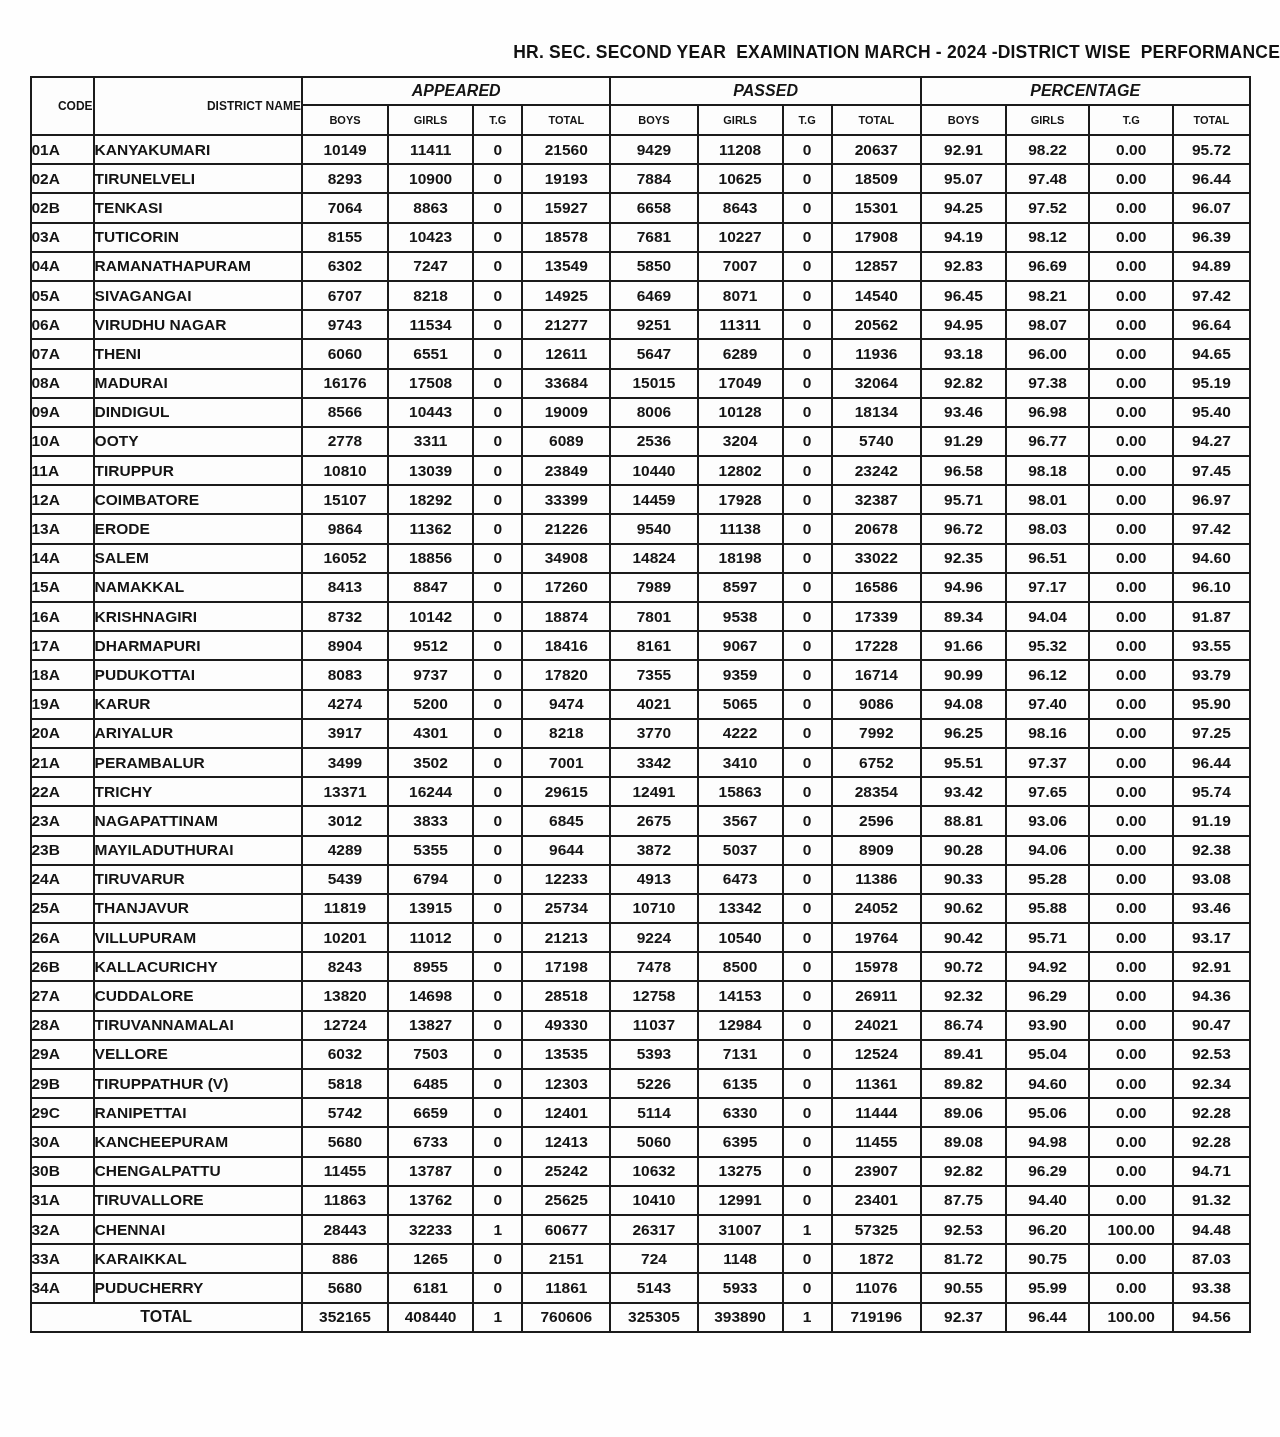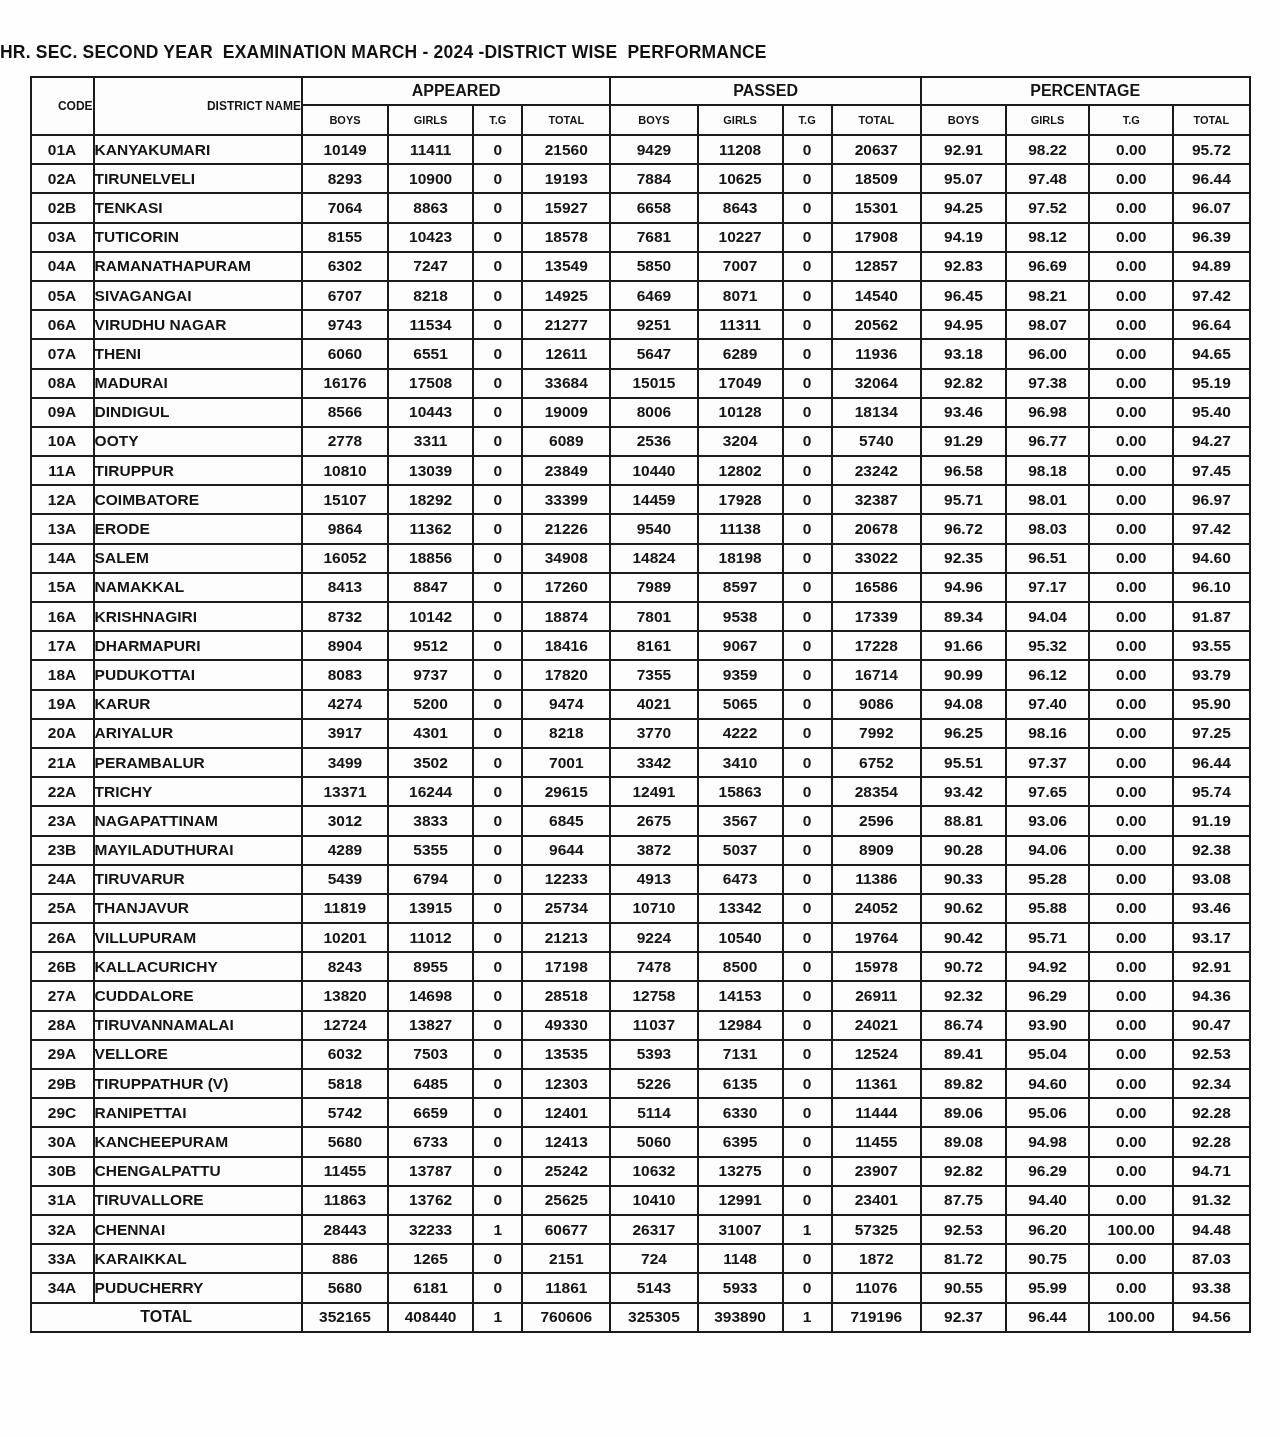--- a/index.html
+++ b/index.html
@@ -9,21 +9,21 @@
     font-family: "Liberation Sans", sans-serif;
   }
   .page {
     width: 1280px;
     height: 1437px;
     background: #fefefe;
     box-sizing: border-box;
     overflow: hidden;
   }
   .title {
-    text-align: left;
+    text-align: right;
     font-weight: 700;
     font-size: 17.5px;
     color: #111;
     padding-top: 42px;
     letter-spacing: 0.2px;
     white-space: pre;
   }
   table.perf {
     border-collapse: collapse;
     table-layout: fixed;
@@ -37,37 +37,38 @@
     font-weight: 700;
     padding: 0;
     overflow: hidden;
     white-space: nowrap;
     background: #fdfdfd;
   }
   th.groupcell {
     height: 26px;
     font-size: 16px;
     text-align: center;
+    font-style: italic;
   }
   th.cornercell {
     font-size: 12px;
     text-align: right;
   }
   th.sub {
     height: 28px;
     font-size: 11px;
     text-align: center;
   }
   td {
     height: 27.2px;
     font-size: 15.5px;
     text-align: center;
   }
   td.code {
-    text-align: center;
+    text-align: left;
     padding-left: 4px;
     margin-left: 10px;
   }
   td.district {
     text-align: left;
     padding-left: 5px;
   }
   tr.totalrow td {
     font-weight: 700;
   }

